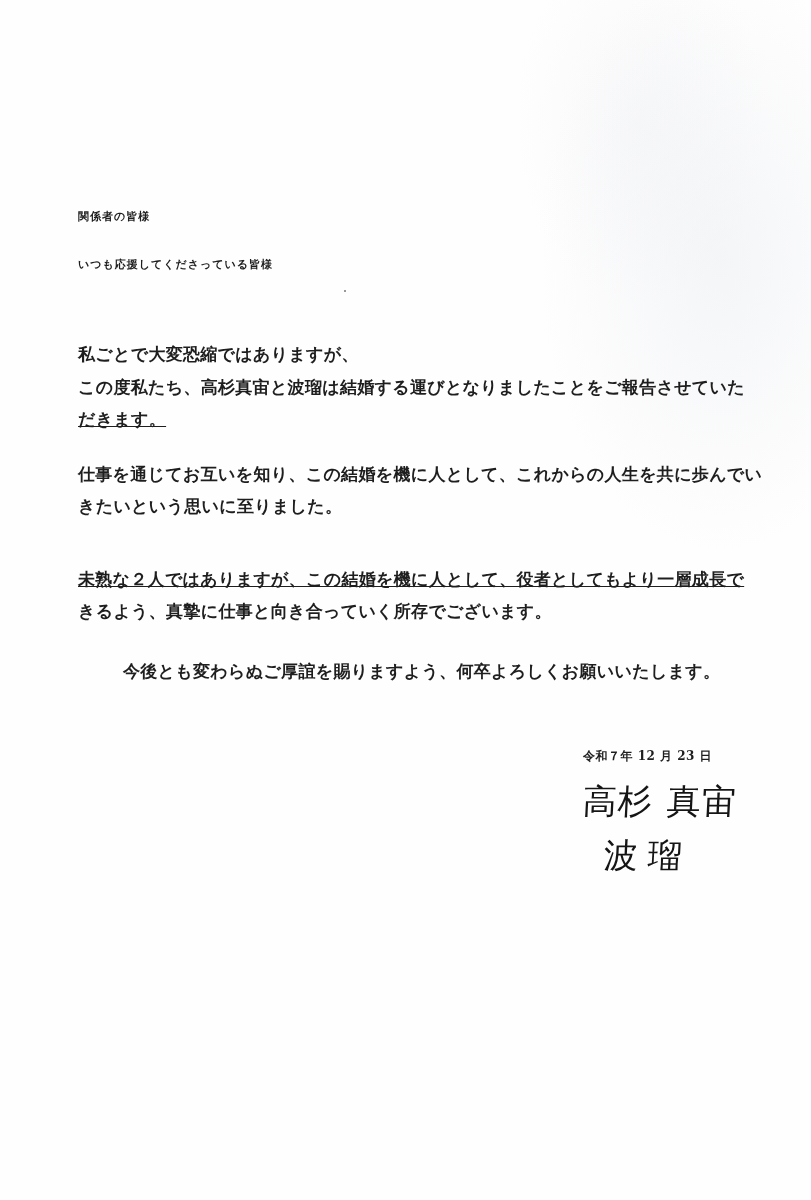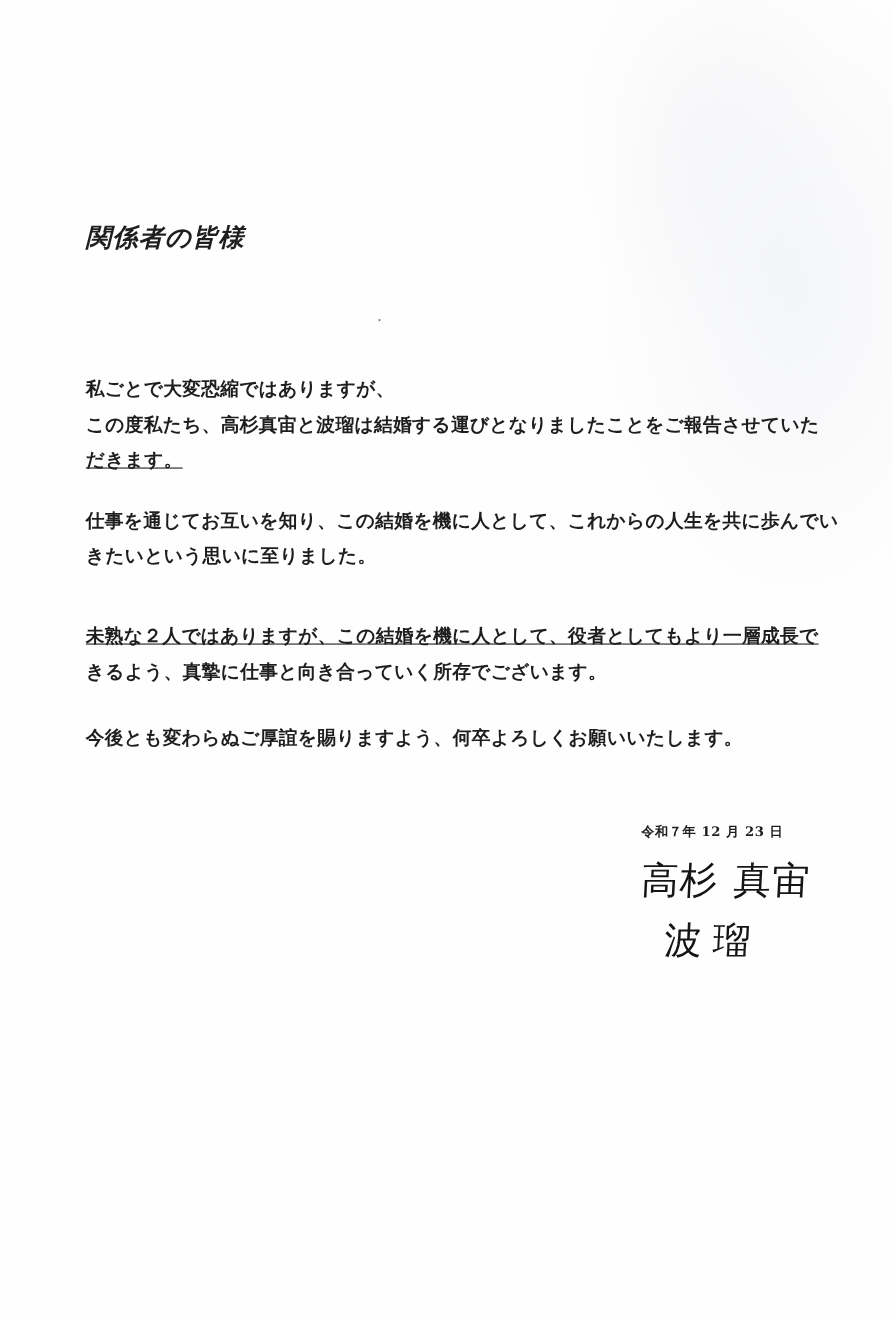--- a/index.html
+++ b/index.html
@@ -25,23 +25,22 @@
       position: absolute;
       left: 78px;
       white-space: nowrap;
       font-size: 17px;
       line-height: 20px;
       letter-spacing: 0.3px;
       font-weight: bold;
       color: #1e1e1e;
     }
     .salutation {
-      font-size: 23px;
+      font-size: 11px;
       letter-spacing: 1px;
-      font-style: italic;
     }
     .speck {
       position: absolute;
       left: 344px;
       top: 290px;
       width: 2px;
       height: 2px;
       border-radius: 1px;
       background: #777;
     }
@@ -80,41 +79,42 @@
       letter-spacing: 10px;
       transform: skewX(-3deg);
     }
   </style>
 </head>
 <body>
 
 <div class="page">
 
   <div class="line salutation" style="top:207px;">関係者の皆様</div>
+  <div class="line salutation" style="top:255px;">いつも応援してくださっている皆様</div>
 
   <div class="speck"></div>
 
   <div>
     <div class="line" style="top:344px;">私ごとで大変恐縮ではありますが、</div>
     <div class="line" style="top:377px;text-align:right;">この度私たち、高杉真宙と波瑠は結婚する運びとなりましたことをご報告させていた</div>
     <div class="line" style="top:409px;text-decoration:underline;">だきます。</div>
   </div>
 
   <div>
     <div class="line" style="top:464px;">仕事を通じてお互いを知り、この結婚を機に人として、これからの人生を共に歩んでい</div>
     <div class="line" style="top:496px;">きたいという思いに至りました。</div>
   </div>
 
   <div>
     <div class="line" style="top:569px;text-decoration:underline;">未熟な２人ではありますが、この結婚を機に人として、役者としてもより一層成長で</div>
     <div class="line" style="top:601px;">きるよう、真摯に仕事と向き合っていく所存でございます。</div>
   </div>
 
   <div>
-    <div class="line" style="top:661px;">今後とも変わらぬご厚誼を賜りますよう、何卒よろしくお願いいたします。</div>
+    <div class="line" style="top:661px;margin-left:45px;">今後とも変わらぬご厚誼を賜りますよう、何卒よろしくお願いいたします。</div>
   </div>
 
   <div class="date">令和７年 12 月 23 日</div>
 
   <div class="sig sig-1"><span>高杉</span><span class="gap"></span><span>真宙</span></div>
   <div class="sig sig-2">波瑠</div>
 
 </div>
 
 </body></html>

